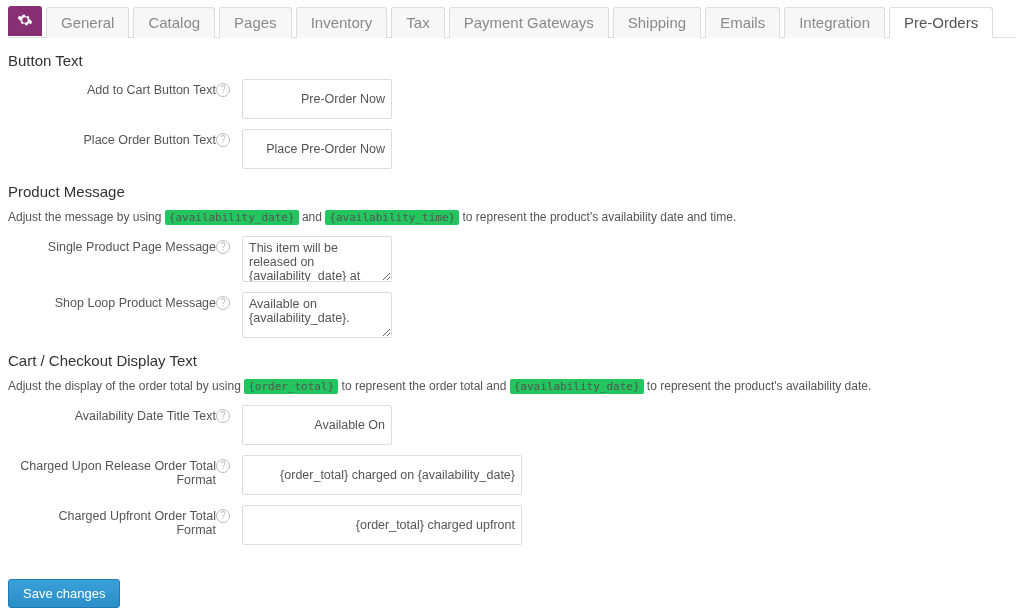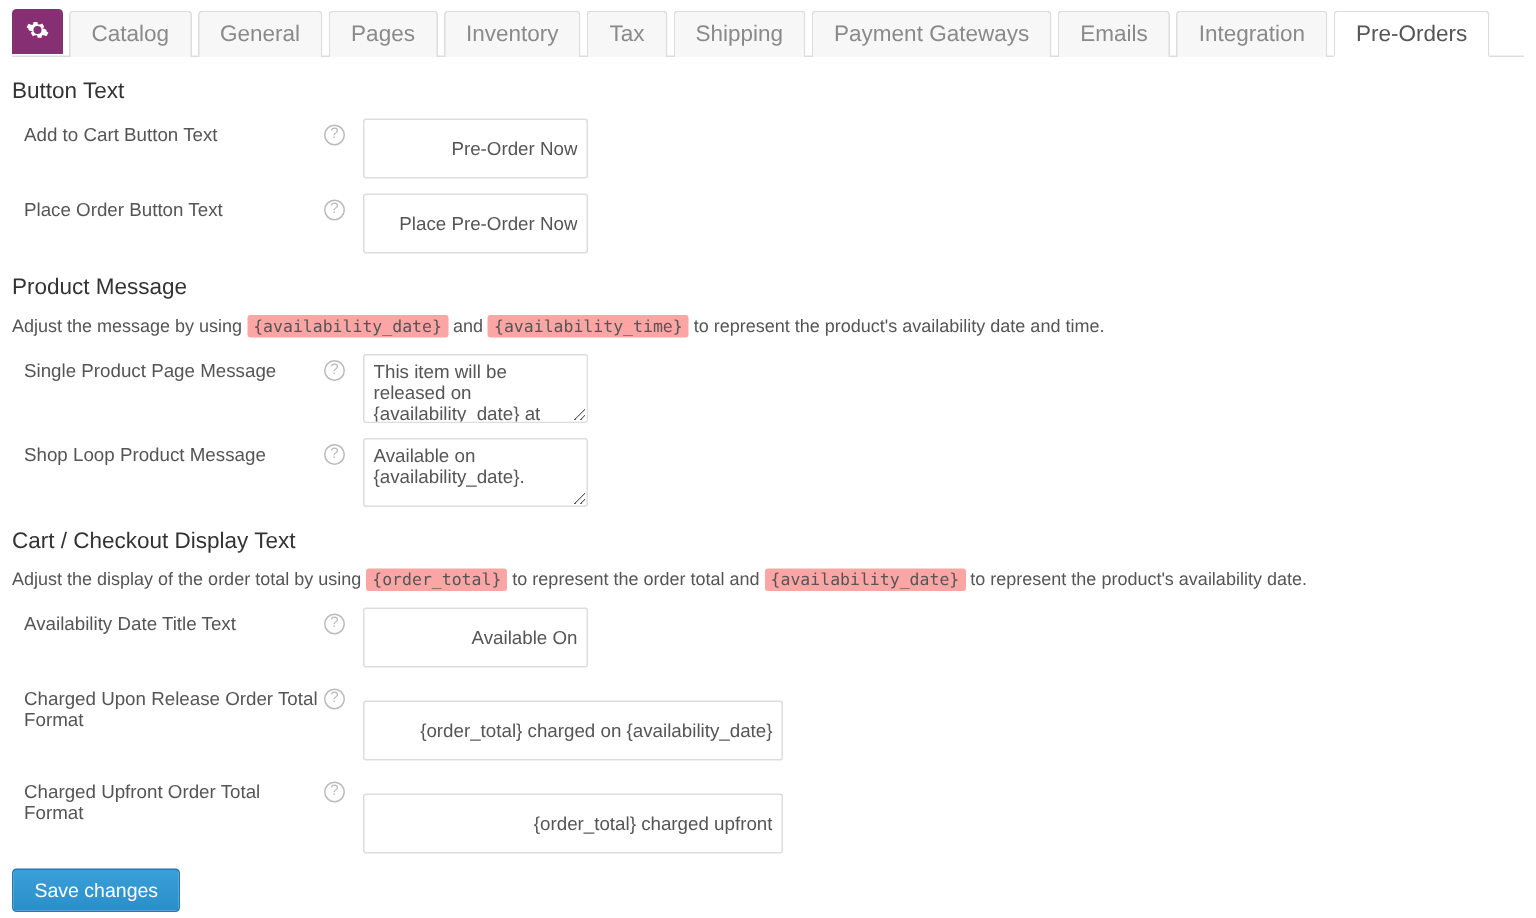--- a/index.html
+++ b/index.html
@@ -4,49 +4,49 @@
   <style>
     * { box-sizing: border-box; margin: 0; padding: 0; }
     body { font-family: -apple-system, "Helvetica Neue", Arial, sans-serif; font-size: 13px; color: #444; background: #fff; padding: 6px 8px 20px 8px; width: 1024px; }
     .tab-row { display: flex; gap: 4px; border-bottom: 1px solid #ddd; margin-bottom: 14px; }
     .gear-tab { width: 34px; height: 30px; background: #862f73; display: flex; align-items: center; justify-content: center; border-radius: 3px 3px 0 0; }
     .gear-tab svg { width: 16px; height: 16px; fill: #fff; }
     .tab { padding: 6px 14px; border: 1px solid #ddd; border-bottom: none; background: #f7f7f7; color: #8a8a8a; font-size: 15px; cursor: pointer; border-radius: 3px 3px 0 0; position: relative; top: 1px; }
     .tab.active { background: #fff; color: #555; border-bottom: 1px solid #fff; text-align: center; }
     h3.section { font-size: 15px; font-weight: normal; color: #333; margin: 14px 0 10px 0; }
     p.desc { font-size: 12px; color: #555; margin-bottom: 12px; }
-    code.token { font-family: Menlo, Consolas, monospace; background: #fca5a5; padding: 1px 4px; border-radius: 2px; font-size: 11px; }
+    code.token { font-family: Menlo, Consolas, monospace; background: #22c55e; padding: 1px 4px; border-radius: 2px; font-size: 11px; }
     .form-row { display: flex; align-items: flex-start; margin: 10px 0 10px 8px; }
-    .form-label { width: 200px; color: #555; font-size: 12.5px; padding-top: 4px; }
+    .form-label { width: 200px; color: #555; font-size: 12.5px; padding-top: 4px; text-align: right; }
     .help { width: 14px; height: 14px; border: 1px solid #bbb; border-radius: 50%; color: #bbb; font-size: 10px; line-height: 12px; text-align: center; margin-right: 12px; margin-top: 4px; flex-shrink: 0; }
     input[type=text] { border: 1px solid #ddd; padding: 12px 6px; font-size: 12.5px; width: 150px; color: #555; border-radius: 2px; text-align: right; }
-    input.wider { width: 280px; margin-top: 12px; }
+    input.wider { width: 280px; }
     textarea { border: 1px solid #ddd; padding: 4px 6px; font-size: 12.5px; width: 150px; height: 46px; color: #555; resize: both; border-radius: 2px; font-family: inherit; }
-    .save-btn { background: #2a8fc9; background: linear-gradient(#3aa0da, #2a8fc9); border: 1px solid #1f7bb0; color: #fff; padding: 6px 14px; font-size: 13px; border-radius: 3px; cursor: pointer; }
+    .save-btn { margin-top: 24px; background: #2a8fc9; background: linear-gradient(#3aa0da, #2a8fc9); border: 1px solid #1f7bb0; color: #fff; padding: 6px 14px; font-size: 13px; border-radius: 3px; cursor: pointer; }
   </style>
 </head>
 <body>
 
 
 
 <div class="tab-row">
   <div class="gear-tab">
     <span>
       <svg viewBox="0 0 24 24">
           <path d="M12 8a4 4 0 100 8 4 4 0 000-8zm9 4a7 7 0 01-.1 1.2l2 1.6-2 3.4-2.4-1a7 7 0 01-2 .1l-.4 2.5h-4l-.4-2.5a7 7 0 01-2-.1l-2.4 1-2-3.4 2-1.6A7 7 0 013 12a7 7 0 01.1-1.2l-2-1.6 2-3.4 2.4 1a7 7 0 012-.1L8 4h4l.4 2.5a7 7 0 012 .1l2.4-1 2 3.4-2 1.6A7 7 0 0121 12z"></path>
         </svg>
     </span>
   </div>
+  <div class="tab">General</div>
   <div class="tab">Catalog</div>
-  <div class="tab">General</div>
   <div class="tab">Pages</div>
   <div class="tab">Inventory</div>
   <div class="tab">Tax</div>
+  <div class="tab">Payment Gateways</div>
   <div class="tab">Shipping</div>
-  <div class="tab">Payment Gateways</div>
   <div class="tab">Emails</div>
   <div class="tab">Integration</div>
   <div class="tab active">Pre-Orders</div>
 </div>
 
 <h3 class="section">Button Text</h3>
 
 <div class="form-row">
   <div class="form-label">Add to Cart Button Text</div>
   <div class="help">?</div>

